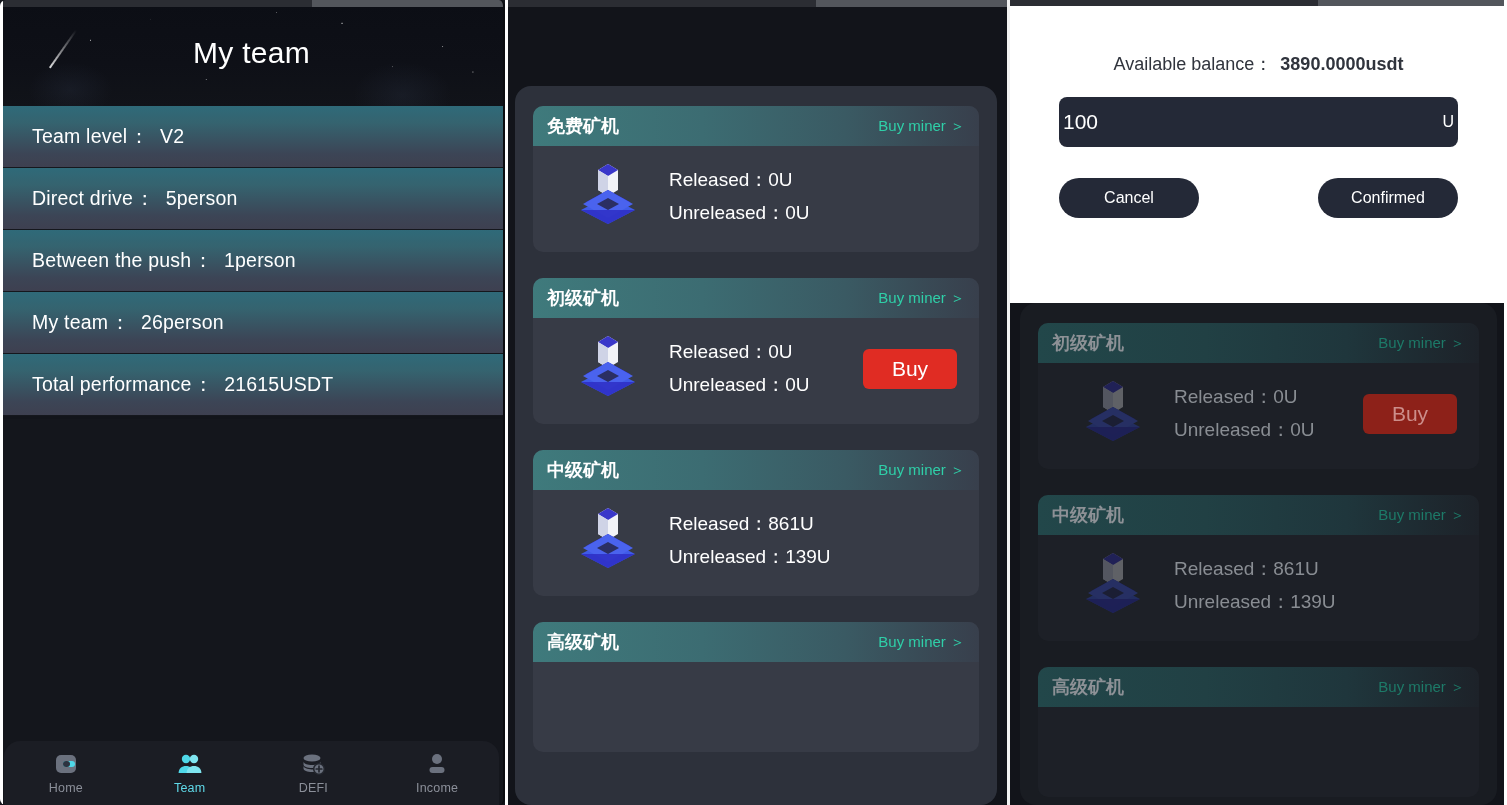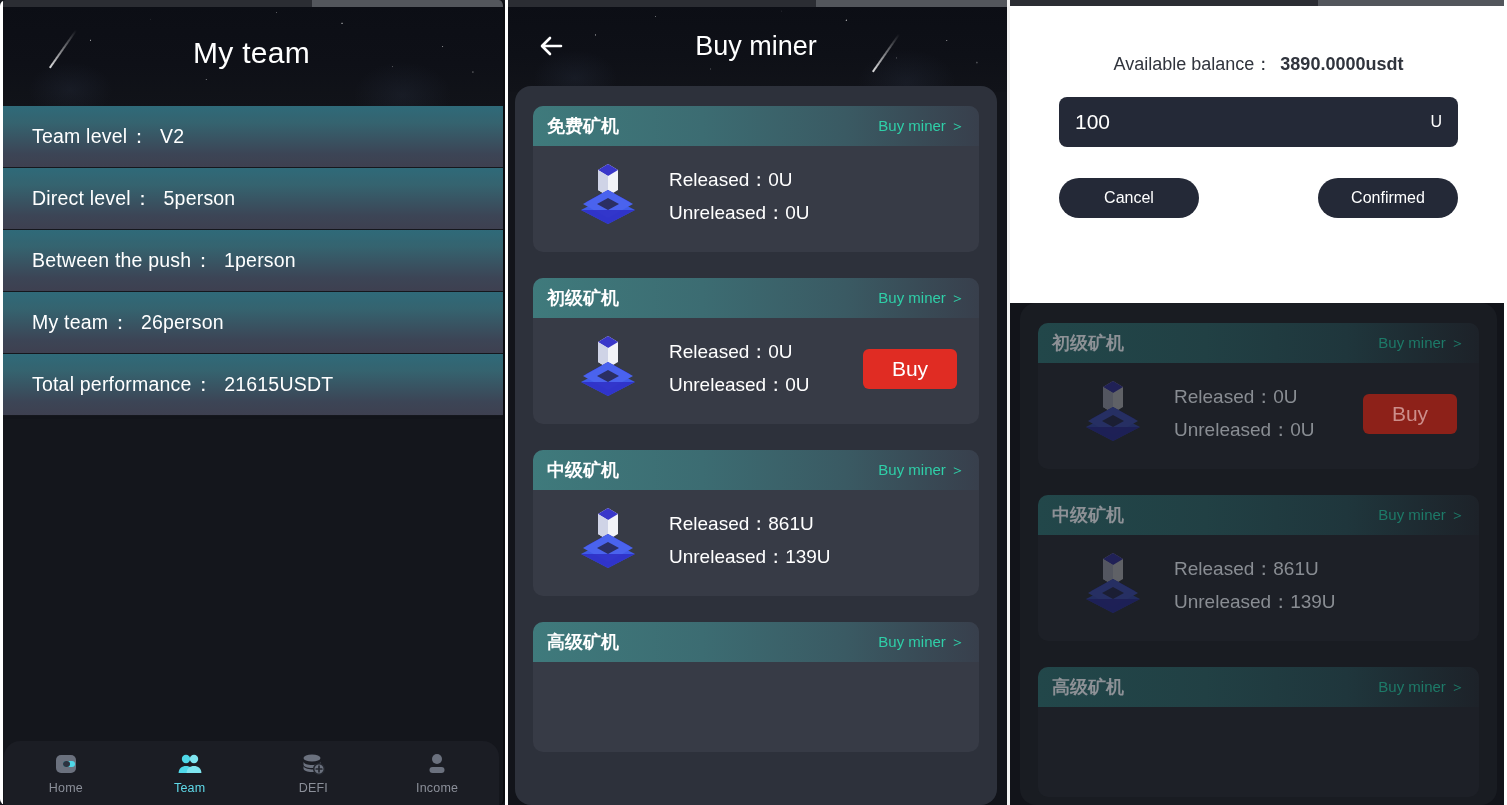--- a/index.html
+++ b/index.html
@@ -210,21 +210,21 @@
     font-size: 18px;
     margin-top: 16px;
   }
   .dlg-balance .bnum { margin-left: 8px; font-weight: bold; }
   .dlg-input {
     margin: 21px 49px 0 49px;
     height: 50px;
     background: #242937;
     border-radius: 8px;
     display: flex; align-items: center;
-    padding: 0 16px;
+    padding: 0 4px;
     cursor: text;
   }
   .dlg-input .ivalue { color: #ffffff; font-size: 21px; }
   .dlg-input .iunit  { margin-left: auto; color: #ffffff; font-size: 16px; }
   .dlg-actions {
     display: flex; justify-content: space-between;
     margin: 31px 49px 0 49px;
   }
   .dlg-btn {
     width: 140px; height: 40px;
@@ -250,21 +250,21 @@
       <div class="team-title">My team</div>
     </div>
 
     <div class="team-rows">
       <div class="team-row">
         <span class="label">Team level</span>
           <span class="sep">：</span>
           <span class="value">V2</span>
       </div>
       <div class="team-row">
-        <span class="label">Direct level</span>
+        <span class="label">Direct drive</span>
           <span class="sep">：</span>
           <span class="value">5person</span>
       </div>
       <div class="team-row">
         <span class="label">Between the push</span>
           <span class="sep">：</span>
           <span class="value">1person</span>
       </div>
       <div class="team-row">
         <span class="label">My team</span>
@@ -323,29 +323,20 @@
         </span>
         <span class="tlabel">Income</span>
       </div>
     </div>
   </div>
 
   <div class="panel panel-mid">
     <div class="topstrip"></div>
     <div class="edge-l"></div>
 
-    <div class="starry miner-header">
-      <div class="meteor" style="right:120px; top:30px;"></div>
-      <div class="back-arrow">
-        <svg viewBox="0 0 30 30" width="30" height="30">
-          <path d="M24 15H6M13 7l-8 8 8 8" fill="none" stroke="#ffffff" stroke-width="2.6" stroke-linecap="round" stroke-linejoin="round"></path>
-        </svg>
-      </div>
-      <div class="miner-title">Buy miner</div>
-    </div>
 
     <div class="list-shell">
 
       <div class="miner-card">
         <div class="card-head">
           <span class="card-title">免费矿机</span>
           <span class="card-link">Buy miner ＞</span>
         </div>
         <div class="card-body">
           <span class="miner-icon">

